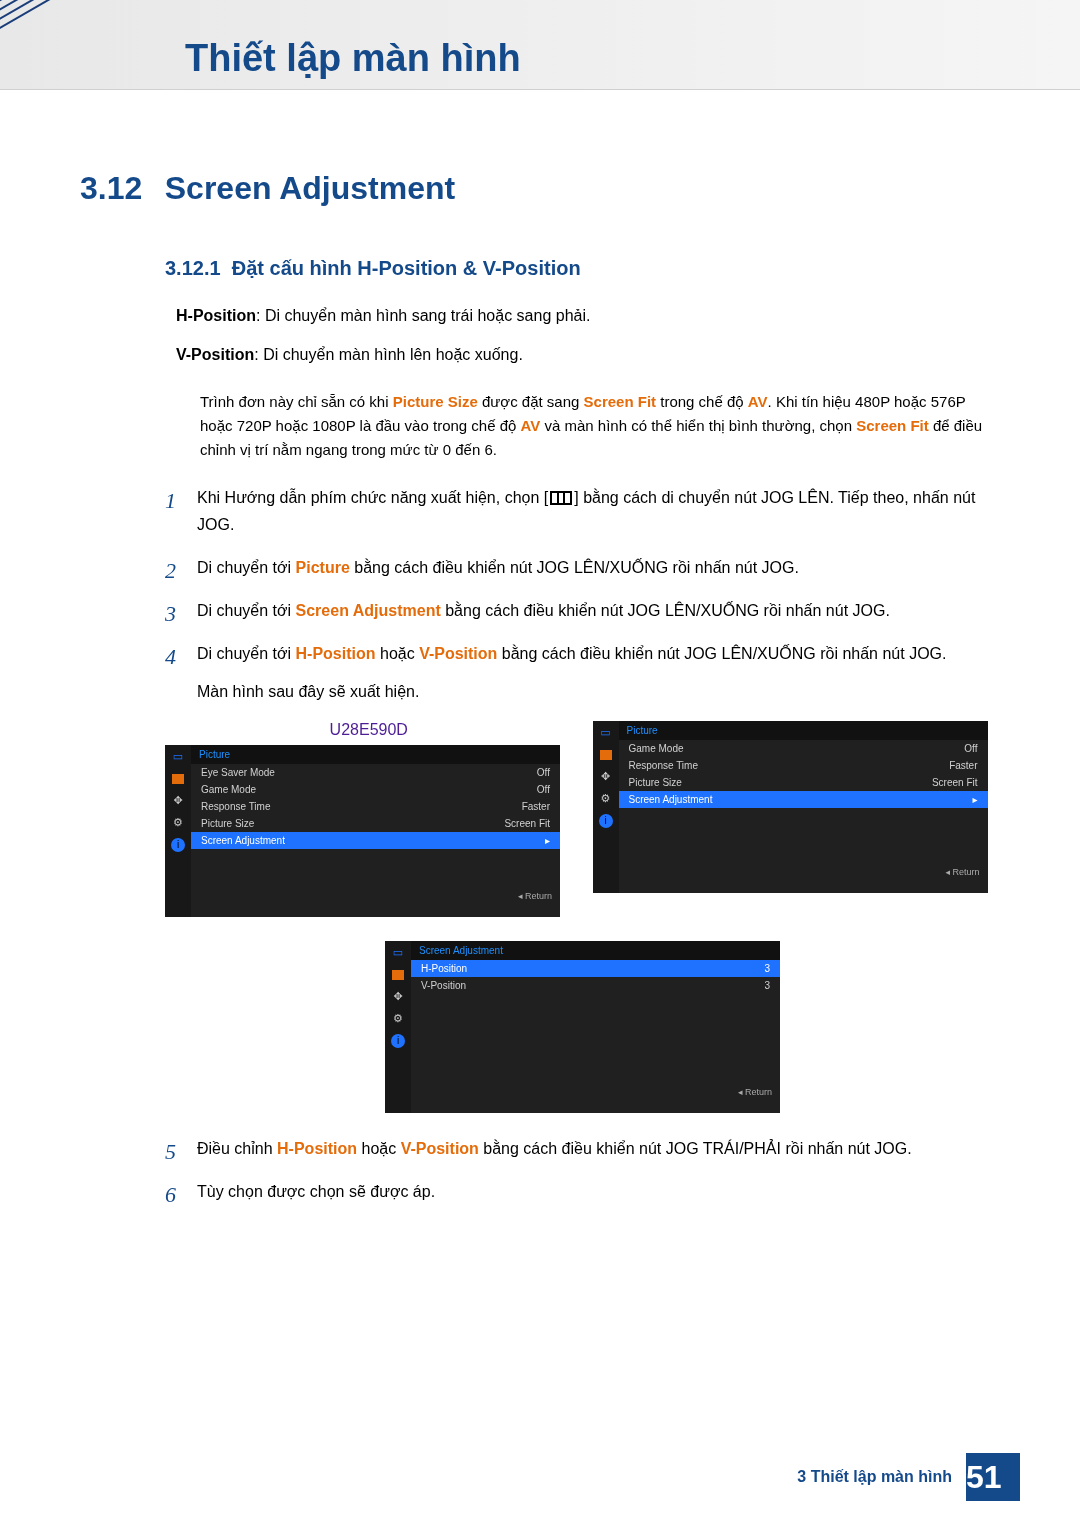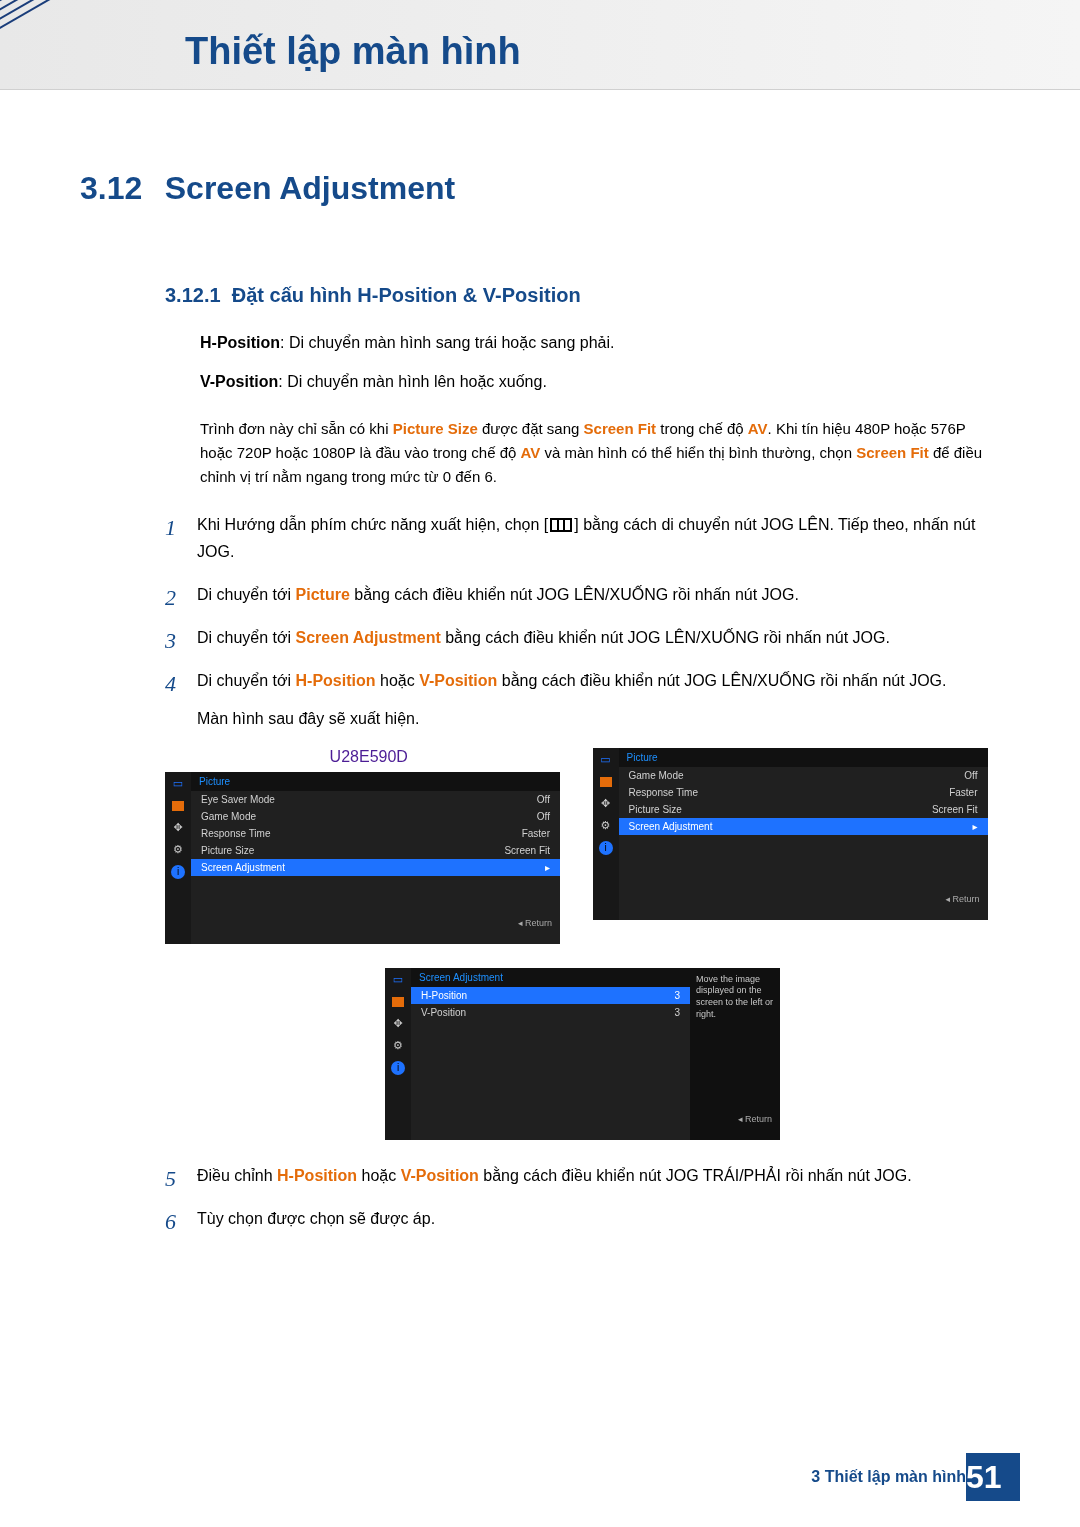--- a/index.html
+++ b/index.html
@@ -20,21 +20,21 @@
   }
   .diag-lines {
     position: absolute;
     left: 0; top: -20px;
     width: 90px; height: 90px;
     transform: rotate(-30deg);
   }
   .diag-lines .l { height: 2px; background: #1a3d7a; margin-bottom: 6px; width: 100px; }
   .chap-title {
     position: absolute;
-    left: 185px; top: 30px;
+    left: 185px; top: 37px;
     font-size: 38px;
     font-weight: bold;
     color: #154a8a;
   }
   .content {
     position: absolute;
     top: 170px;
     left: 80px;
     right: 80px;
   }
@@ -47,25 +47,25 @@
   }
   .section-title {
     color: #154a8a;
     font-size: 32px;
     font-weight: bold;
   }
   .subsection {
     color: #154a8a;
     font-size: 20px;
     font-weight: bold;
-    margin-top: 77px;
+    margin-top: 50px;
     margin-left: 85px;
   }
   .body-text {
-    margin-left: 120px;
+    margin-left: 96px;
     margin-top: 24px;
     font-size: 16px;
     line-height: 1.55;
   }
   .body-text b { font-weight: bold; }
   .note-block {
     margin-left: 120px;
     margin-top: 22px;
     font-size: 15px;
     line-height: 1.6;
@@ -188,20 +188,21 @@
   .ic-move { color: #c8c8c8; }
   .ic-gear { color: #c8c8c8; }
   .ic-info { width: 14px; height: 14px; border-radius: 50%; background: #1e72ff; color:#000; font-size:10px; text-align:center; line-height:14px; }
 
   .footer {
     position: absolute;
     bottom: 26px;
     right: 60px;
     display: flex;
     align-items: center;
+    gap: 14px;
   }
   .footer .ftext { color: #154a8a; font-size: 16px; font-weight: bold; }
   .footer .fnum {
     background: #154a8a;
     color: #fff;
     font-size: 32px;
     font-weight: bold;
     width: 54px; height: 48px;
     text-align: left;
     line-height: 48px;
@@ -356,21 +357,20 @@
         <div class="titlebar">Screen Adjustment</div>
         <div class="row sel">
             <span>H-Position</span>
             <span>3</span>
           </div>
         <div class="row">
             <span>V-Position</span>
             <span>3</span>
           </div>
       </div>
-      <div class="hintcol">Move the image displayed on the screen to the left or right.</div>
       <div class="retbar">◂ <span>Return</span></div>
     </div>
   </div>
 
   <ol class="steps" style="margin-top:22px;">
     <li>
       <span class="stepnum">5</span>
       <span>Điều chỉnh </span><span class="hl">H-Position</span><span> hoặc </span><span class="hl">V-Position</span><span> bằng cách điều khiển nút JOG TRÁI/PHẢI rồi nhấn nút JOG.</span>
     </li>
     <li>

